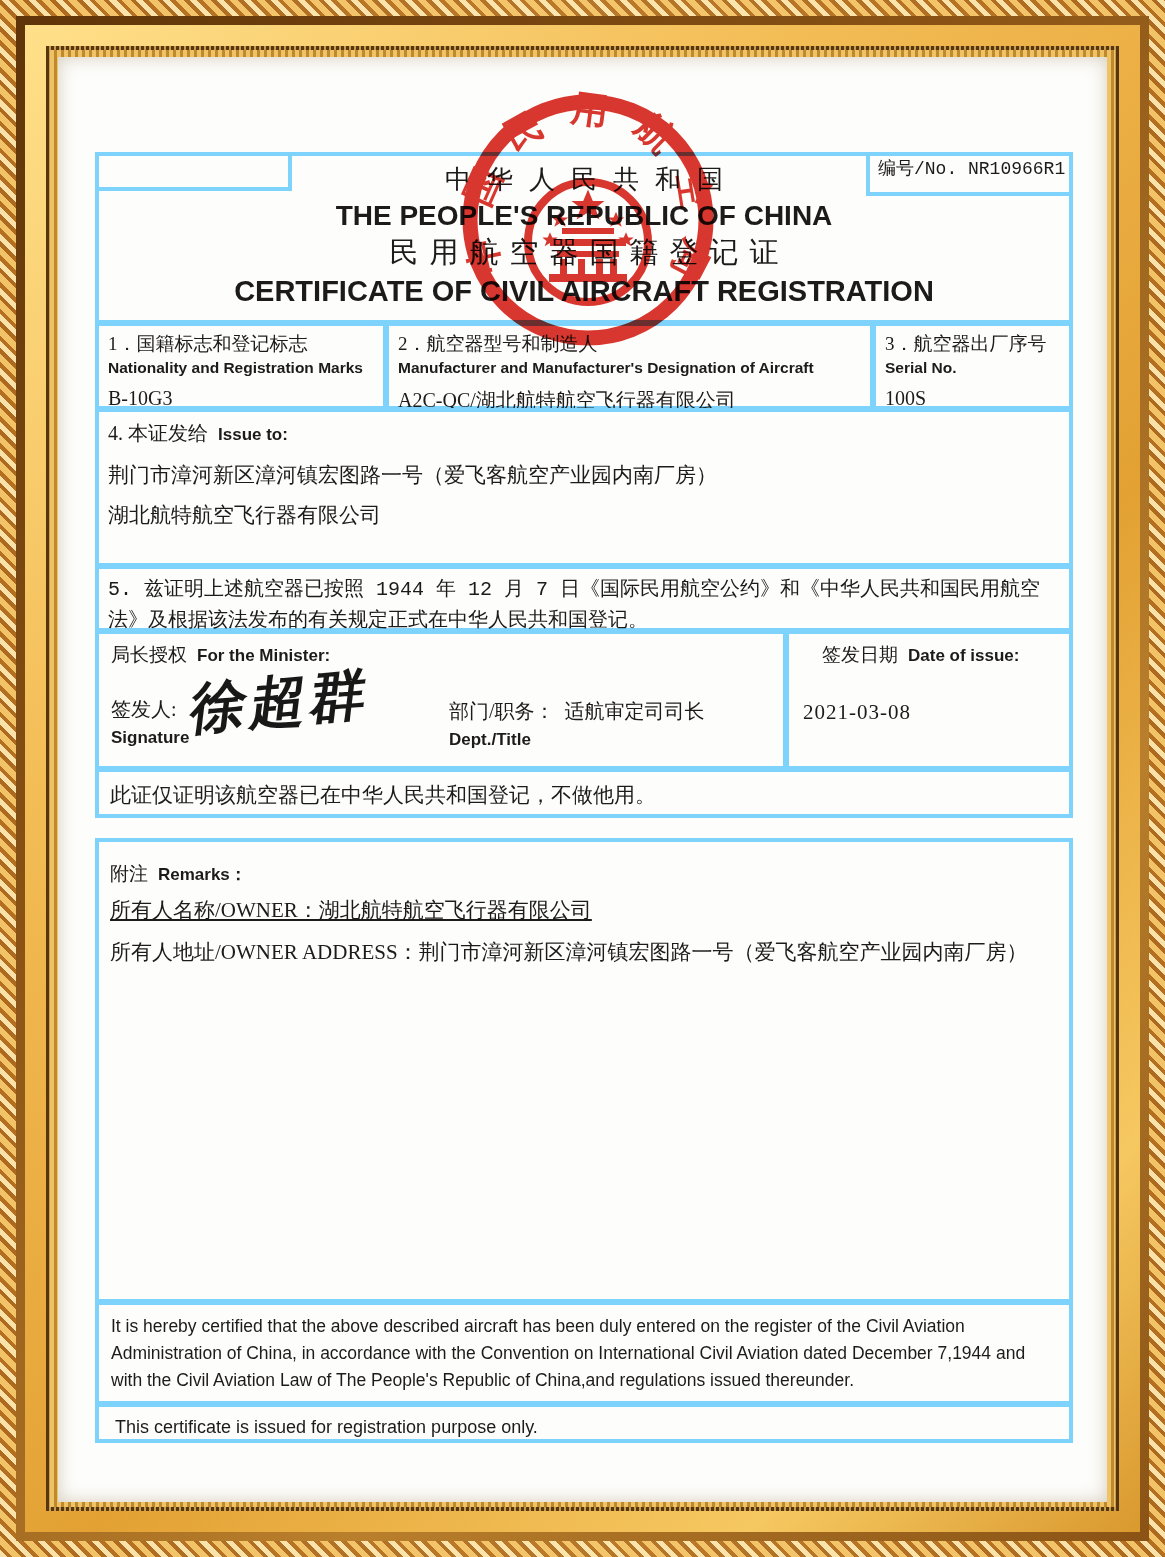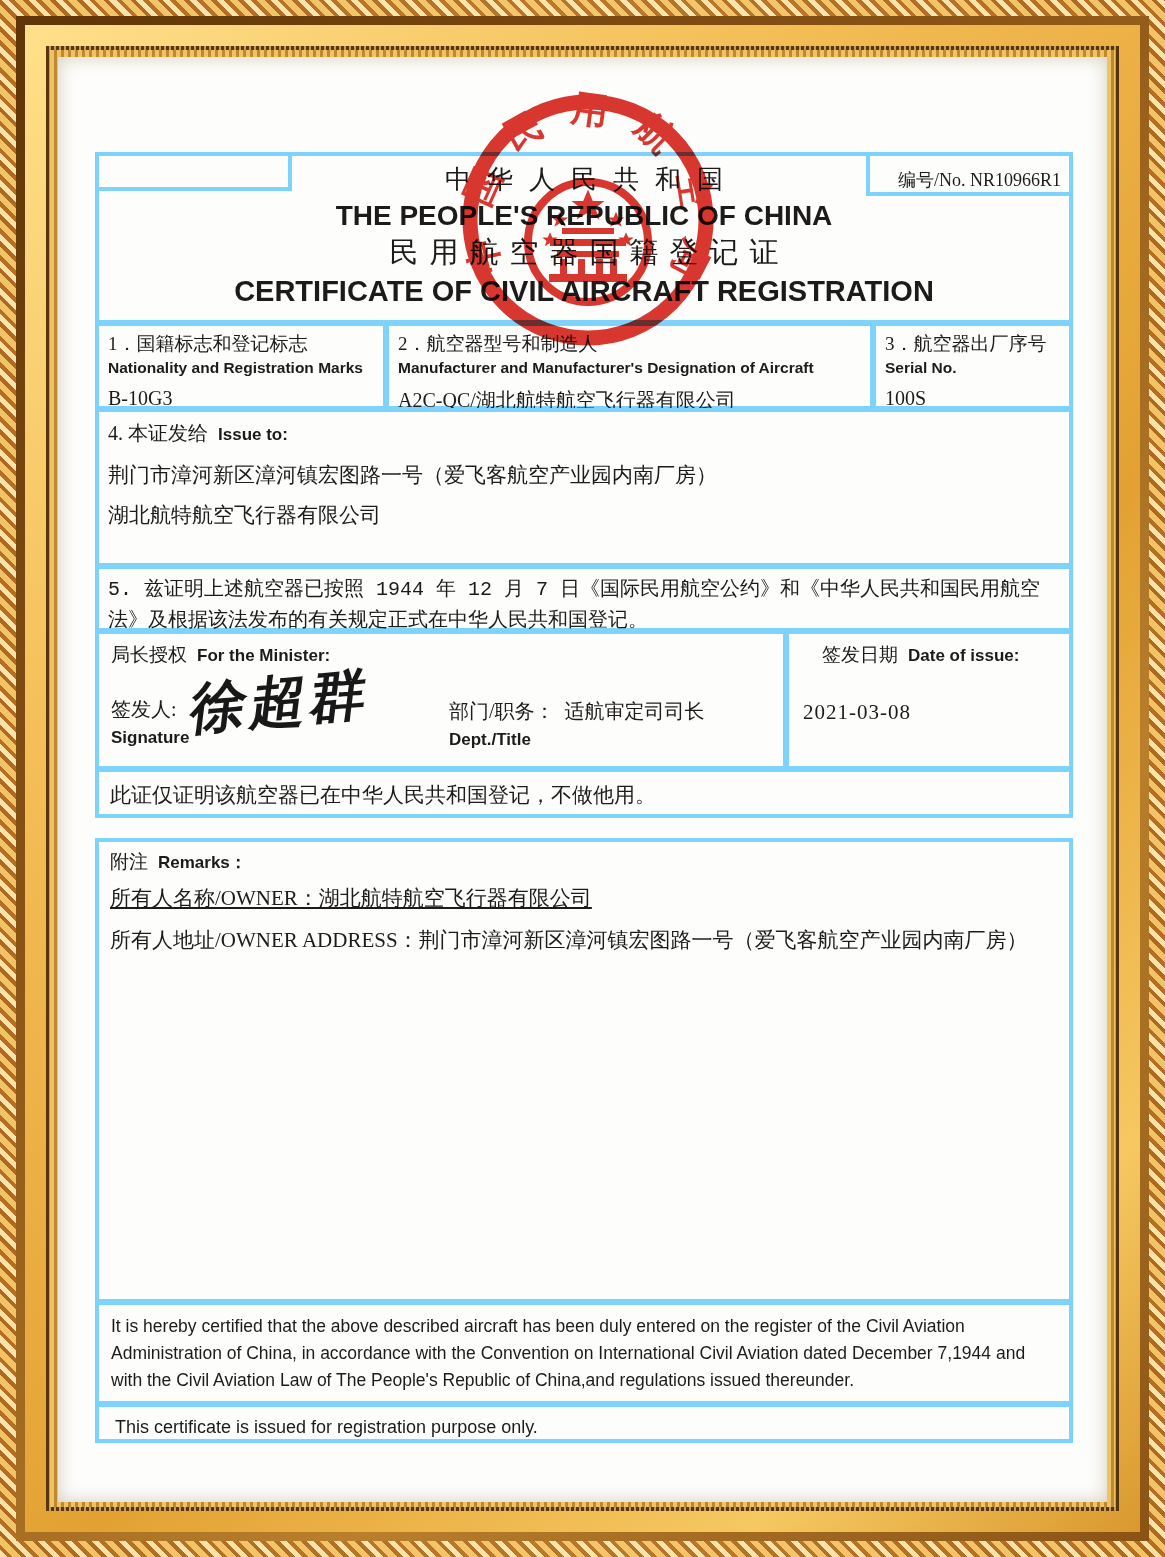--- a/index.html
+++ b/index.html
@@ -23,21 +23,21 @@
   .b{font-weight:bold;}
   .lab-zh{font-size:19px;}
   .lab-en{font-size:15.5px;font-family:"Liberation Sans","DejaVu Sans",sans-serif;font-weight:bold;line-height:20px;}
   .val{font-size:20px;}
   
   .titles{position:absolute;left:0;right:0;top:6px;text-align:center;}
   .t1{font-size:26px;letter-spacing:16px;padding-left:16px;}
   .t2{font-size:28px;margin-top:3px;}
   .t3{font-size:29px;letter-spacing:11px;padding-left:11px;margin-top:1px;}
   .t4{font-size:29px;margin-top:2px;}
-  .serial-box{display:flex;align-items:flex-end;padding-left:28px;font-size:18px;}
+  .serial-box{display:flex;align-items:flex-start;padding-left:8px;font-size:18px;font-family:Liberation Mono, monospace;}
   
   .cell{padding:5px 9px;}
   .cell .lab-zh{margin-bottom:1px;}
   .cell .val{margin-top:9px;}
   .inline-lab{display:flex;align-items:baseline;gap:10px;}
   .body-line{font-size:21px;}
   .para-zh{font-size:20px;line-height:31px;}
   
   .abs{position:absolute;}
   .sig-name{font-size:56px;font-weight:bold;transform:rotate(-5deg) skewX(-12deg);transform-origin:left center;
@@ -123,21 +123,21 @@
       <span class="lab-zh">签发日期</span>
       <span class="lab-en" style="font-size:17px;">Date of issue:</span>
     </div>
     <div class="abs date-val" style="left:14px;top:66px;">2021-03-08</div>
   </div>
 
   <div class="box" style="left:95px;top:768px;width:978px;height:50px;padding:9px 11px;">
     <div class="body-line">此证仅证明该航空器已在中华人民共和国登记，不做他用。</div>
   </div>
 
-  <div class="box" style="left:95px;top:838px;width:978px;height:465px;padding:7px 11px;">
+  <div class="box" style="left:95px;top:838px;width:978px;height:465px;padding:19px 11px;">
     <div class="inline-lab">
       <span class="lab-zh">附注</span>
       <span class="lab-en" style="font-size:17px;">Remarks：</span>
     </div>
     <div class="body-line" style="margin-top:9px;text-decoration:underline;">所有人名称/OWNER：湖北航特航空飞行器有限公司</div>
     <div class="body-line" style="margin-top:10px;line-height:36px;">所有人地址/OWNER ADDRESS：荆门市漳河新区漳河镇宏图路一号（爱飞客航空产业园内南厂房）</div>
   </div>
 
   <div class="box" style="left:95px;top:1301px;width:978px;height:104px;padding:8px 12px;">
     <div class="para-en">It is hereby certified that the above described aircraft has been duly entered on the register of the Civil Aviation Administration of China, in accordance with the Convention on International Civil Aviation dated December 7,1944 and with the Civil Aviation Law of The People's Republic of China,and regulations issued thereunder.</div>

